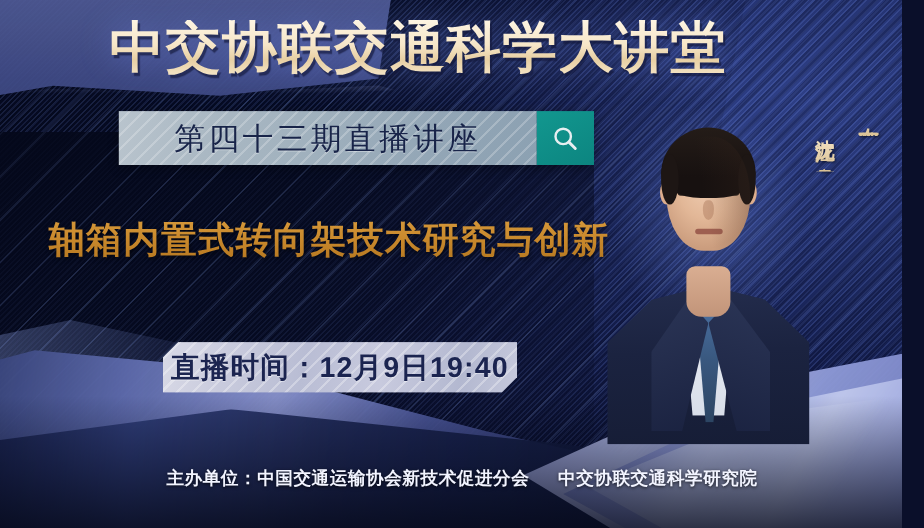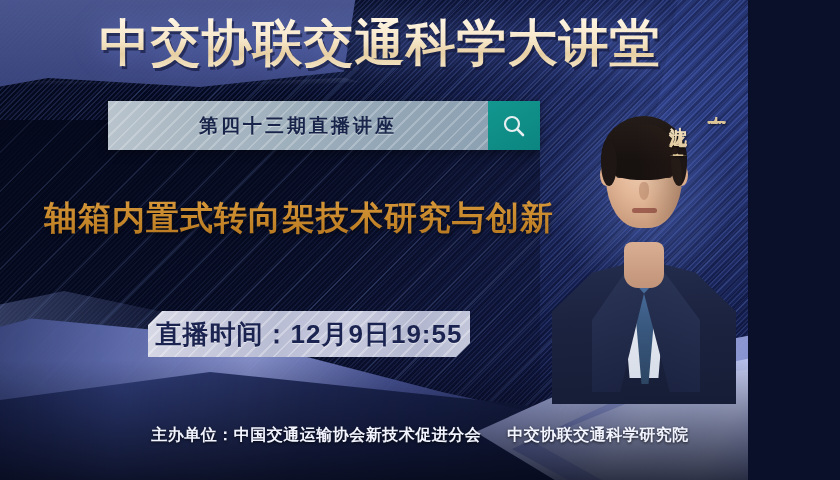--- a/index.html
+++ b/index.html
@@ -1,20 +1,20 @@
 <!DOCTYPE html>
 <html><head>
 <meta charset="utf-8">
 <style>
   html,body{margin:0;padding:0;background:#0a0f2a;}
   *{box-sizing:border-box;}
 
   .poster{
     position:relative;
-    width:748px;height:480px;
+    width:820px;height:480px;
     overflow:hidden;
     font-family:"Liberation Sans","DejaVu Sans",sans-serif;
     background:#070d24;
   }
 
   
   .bg-base{
     position:absolute;inset:0;
     background:
       radial-gradient(120% 90% at 88% 18%, #2e3f86 0%, #22306d 28%, #141e4e 55%, #0a1030 80%),
@@ -224,21 +224,21 @@
   }
   .sub-bar::after{
     content:"";position:absolute;inset:0;
     background-image:repeating-linear-gradient(-45deg,
       rgba(255,255,255,0) 0 7px,
       rgba(255,255,255,.22) 7px 9px);
     pointer-events:none;
   }
   .sub-text{
     position:relative;z-index:2;
-    font-size:19px;font-weight:bold;color:#182449;letter-spacing:3px;
+    font-size:28px;font-weight:normal;color:#182449;letter-spacing:3px;
     text-shadow:0 1px 0 rgba(255,255,255,.35);
   }
   .sub-search{
     position:relative;width:52px;
     background:linear-gradient(150deg,#12978f,#0c8580);
     display:flex;align-items:center;justify-content:center;
   }
   .sub-search svg{display:block;}
 
   
@@ -353,21 +353,21 @@
       <svg width="26" height="26" viewBox="0 0 26 26">
         <circle cx="11" cy="11" r="7" fill="none" stroke="#e6eef0" stroke-width="2.2"></circle>
         <line x1="16.2" y1="16.2" x2="22" y2="22" stroke="#e6eef0" stroke-width="2.6" stroke-linecap="round"></line>
       </svg>
     </div>
   </div>
 
   <div class="headline">轴箱内置式转向架技术研究与创新</div>
 
   <div class="time-pill">
-    <span class="time-text">直播时间：12月9日19:55</span>
+    <span class="time-text">直播时间：12月9日19:40</span>
   </div>
 
   <div class="vcol vcol-company">中车株洲电力机车有限公司</div>
   <div class="vcol vcol-person">沈龙江　产品研发中心副总监</div>
 
   <div class="footer">
     <span>主办单位：</span><span>中国交通运输协会新技术促进分会</span><span class="gap"></span><span>中交协联交通科学研究院</span>
   </div>
 
 </div>

